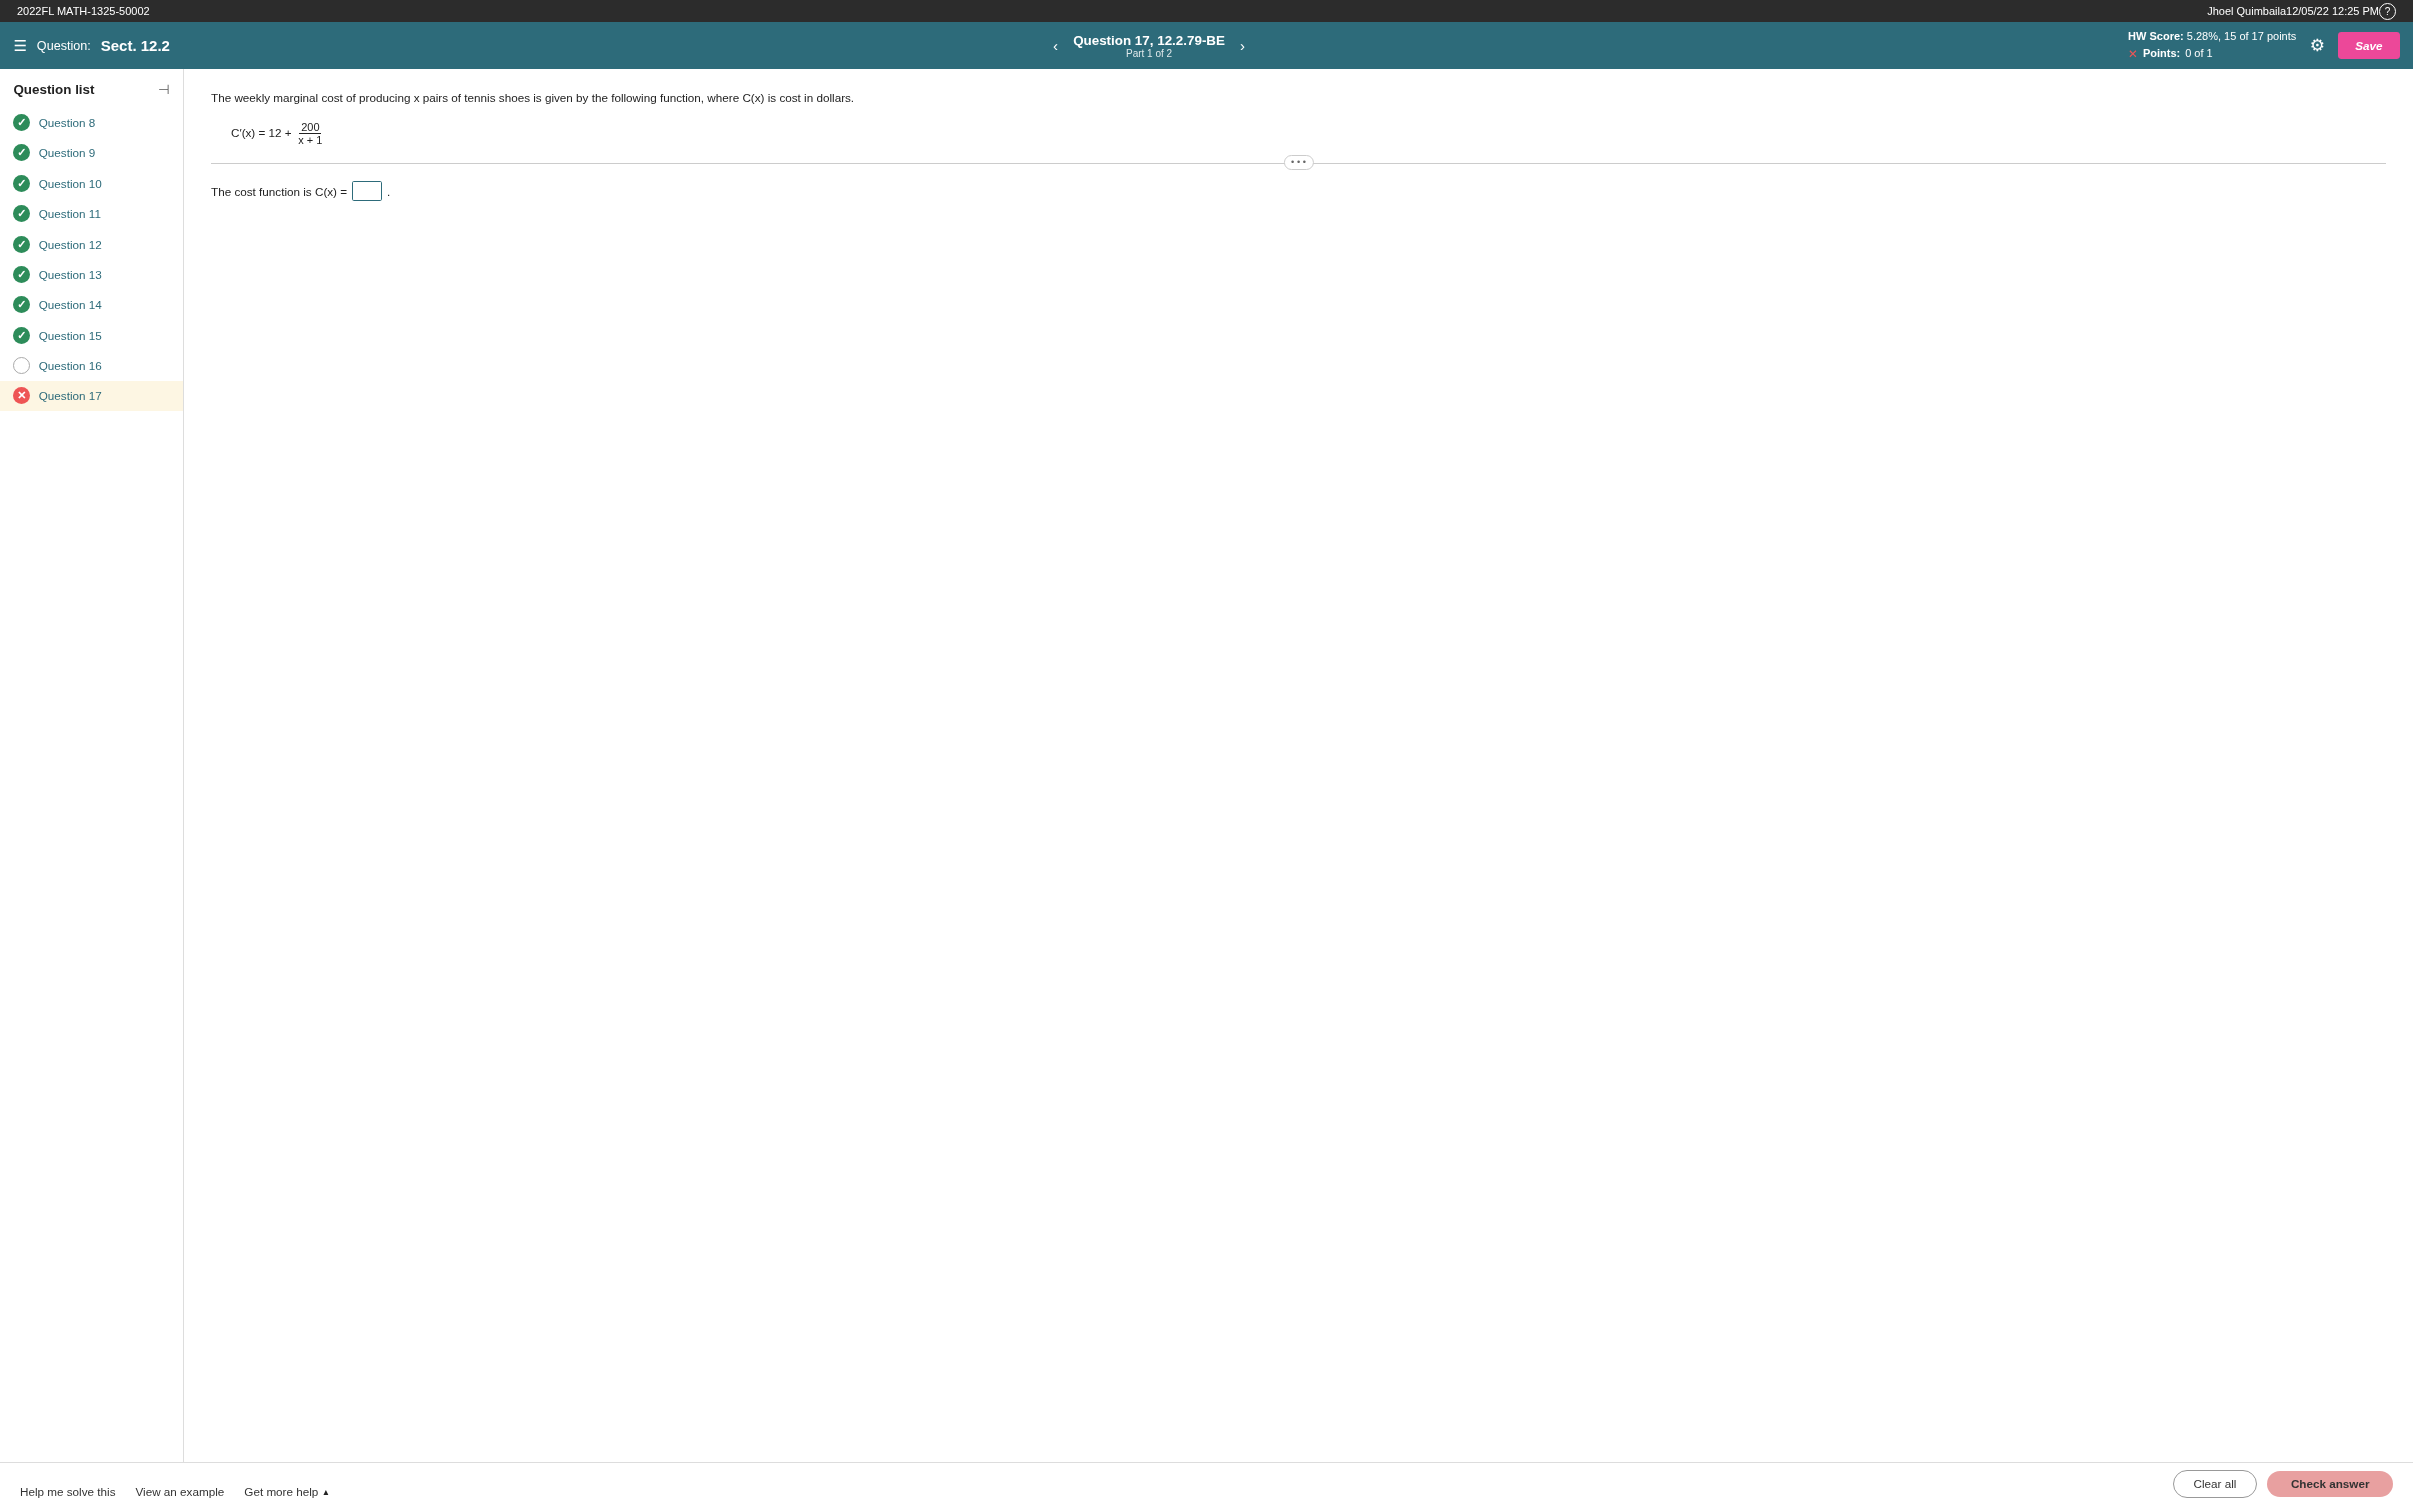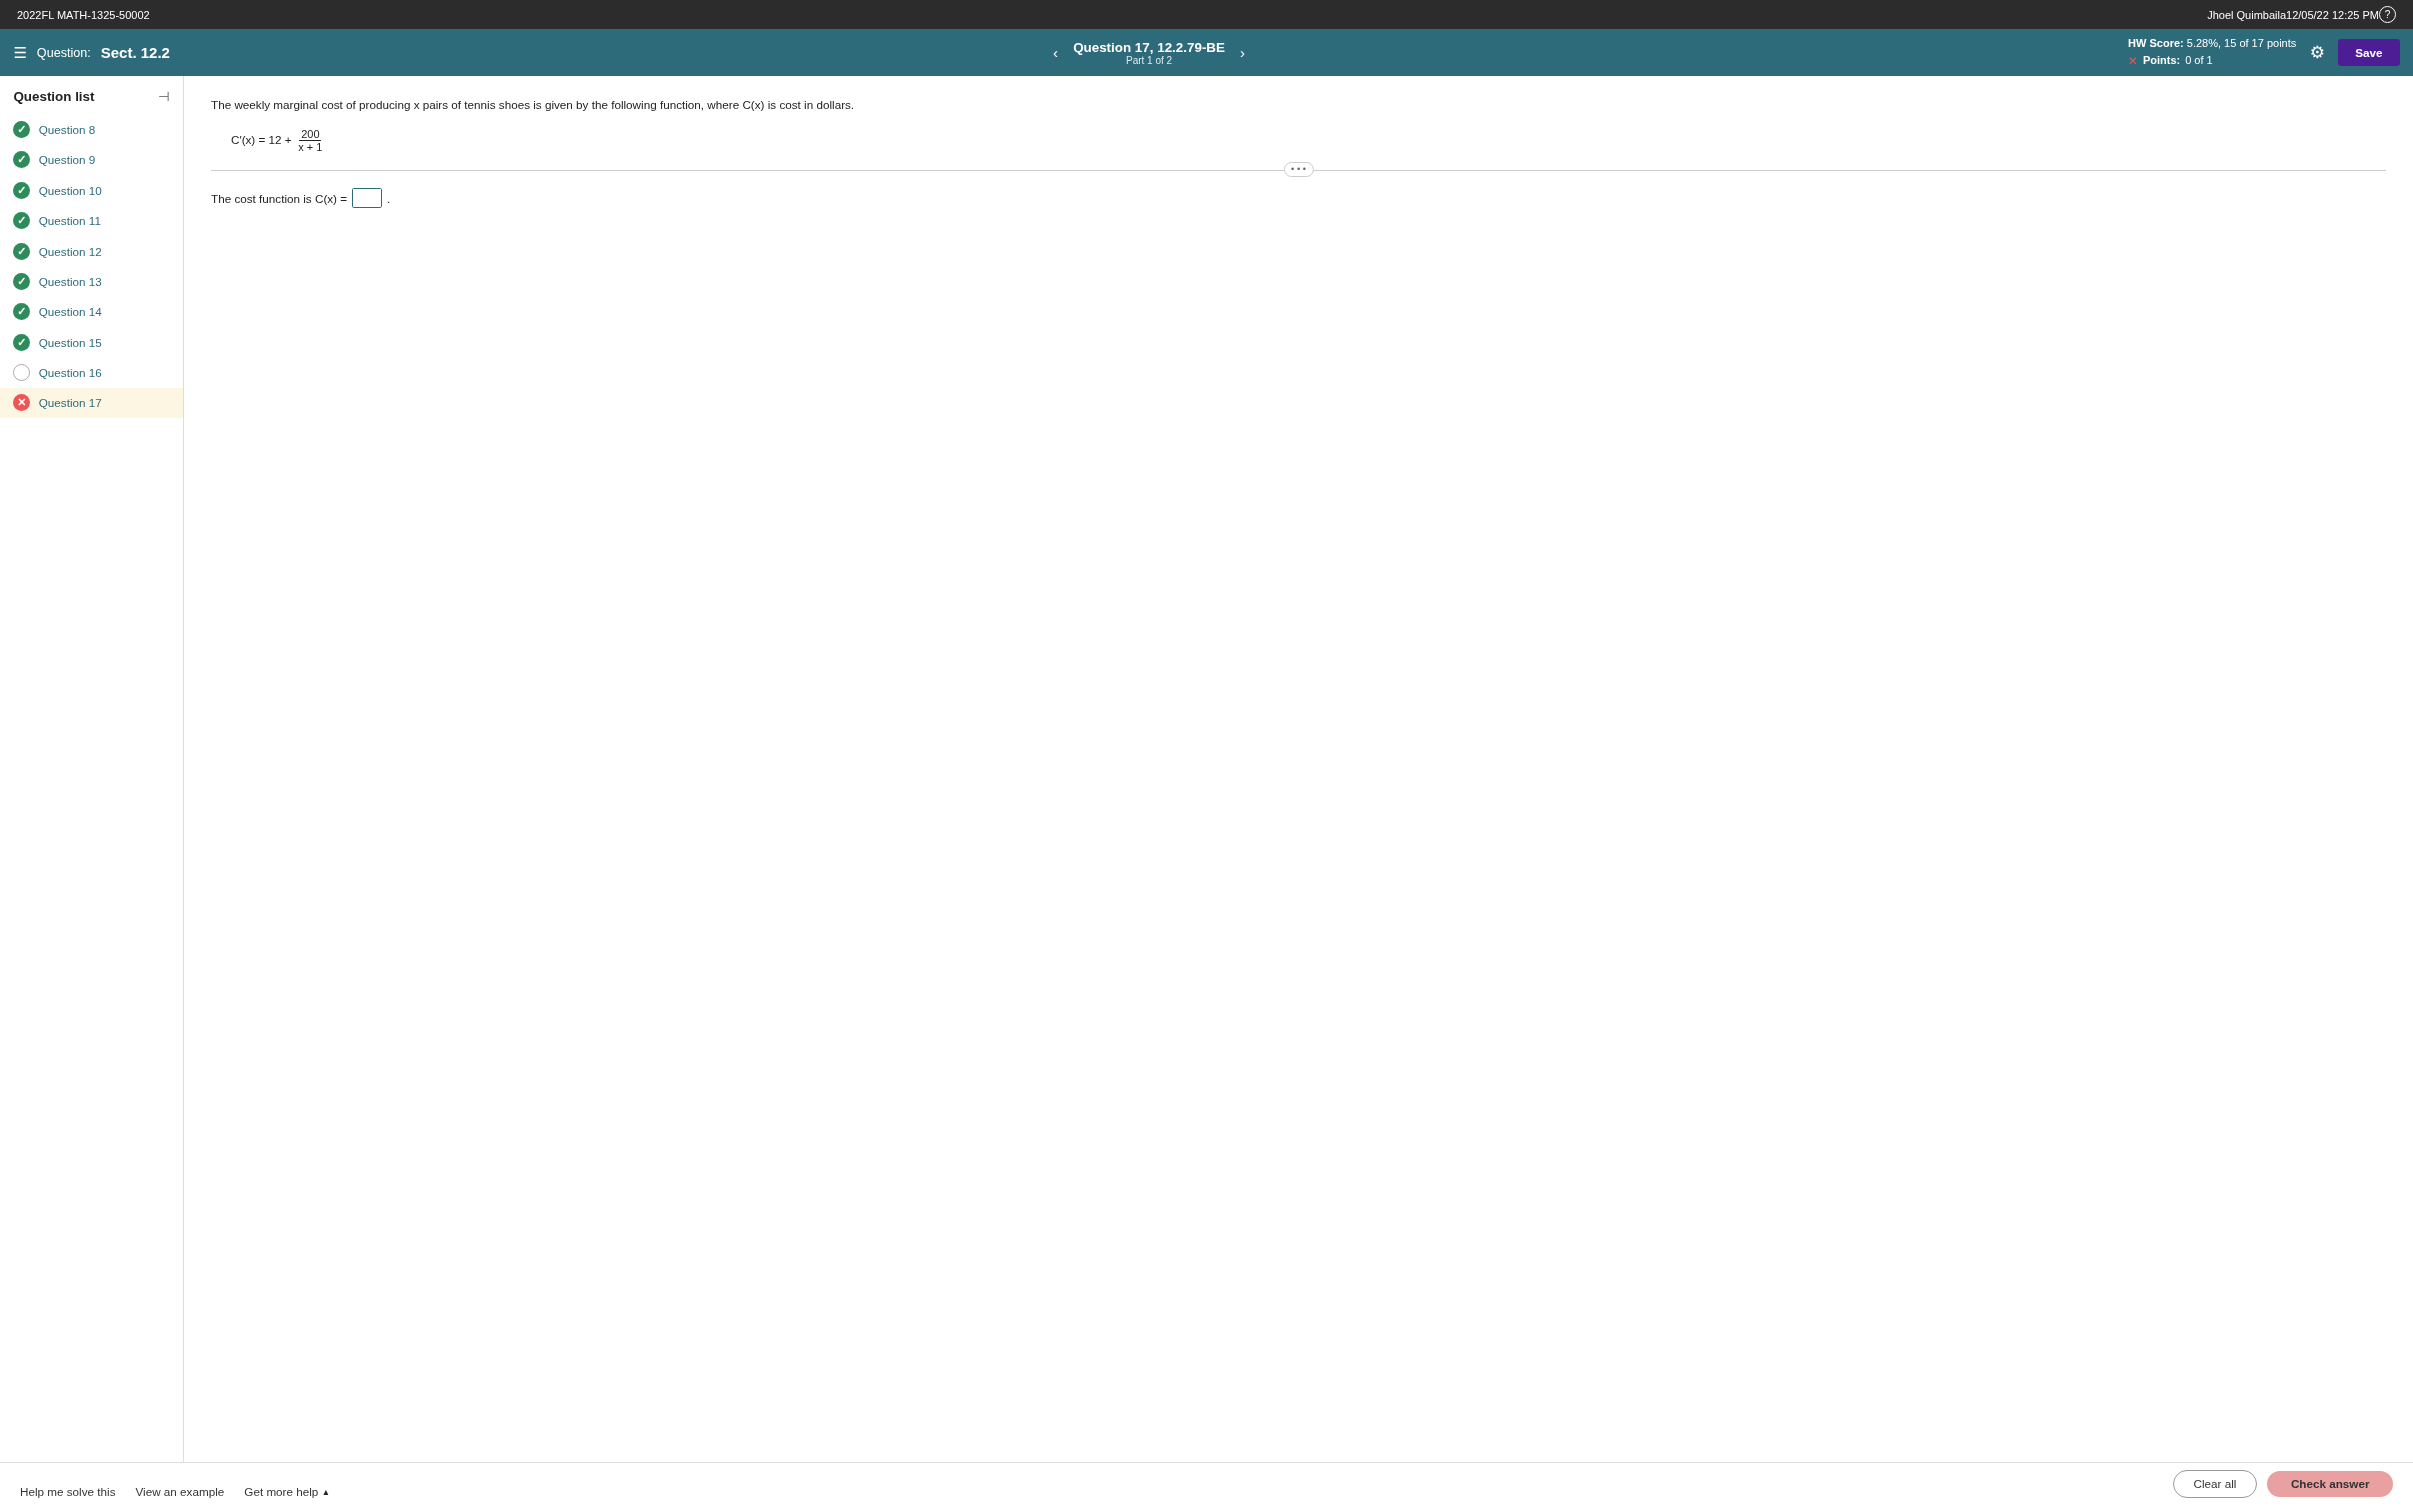--- a/index.html
+++ b/index.html
@@ -6,21 +6,21 @@
     body { font-family: Arial, sans-serif; font-size: 11.7px; background: #fff; color: #222; height: 100vh; display: flex; flex-direction: column; }
 
     
     .top-bar {
       background: #2c2c2c;
       color: #fff;
       display: flex;
       align-items: center;
       justify-content: space-between;
       padding: 0 17px;
-      height: 29px;
+      height: 22px;
       font-size: 11px;
       flex-shrink: 0;
     }
     .top-bar-right { display: flex; align-items: center; gap: 0; }
 
     
     .nav-bar {
       background: #2d6b7a;
       color: #fff;
       display: flex;
@@ -37,21 +37,21 @@
     .nav-center .question-title { font-size: 13.4px; font-weight: bold; }
     .nav-center .question-part { font-size: 10px; opacity: 0.85; }
     .nav-center-wrapper { display: flex; align-items: center; gap: 8.4px; }
     .nav-arrow { background: none; border: none; color: #fff; font-size: 15px; cursor: pointer; padding: 3.4px 6.7px; border-radius: 3.4px; }
     .nav-right { display: flex; align-items: center; gap: 13.4px; }
     .score-info { text-align: right; font-size: 11px; line-height: 1.5; }
     .score-info .hw-score { font-weight: bold; }
     .points-row { display: flex; align-items: center; gap: 5px; }
     .x-icon { color: #e55; font-size: 11.7px; }
     .gear-btn { background: none; border: none; color: #fff; font-size: 17px; cursor: pointer; }
-    .save-btn { background: #4c1d95; color: #fff; border: none; border-radius: 3.4px; padding: 6.7px 17px; font-size: 11.7px; font-weight: bold; cursor: pointer; }
+    .save-btn { background: #ec4899; color: #fff; border: none; border-radius: 3.4px; padding: 6.7px 17px; font-size: 11.7px; font-weight: bold; cursor: pointer; font-style: italic; }
 
     
     .main-layout {
       display: flex;
       flex: 1;
       overflow: hidden;
     }
 
     
     .sidebar {

